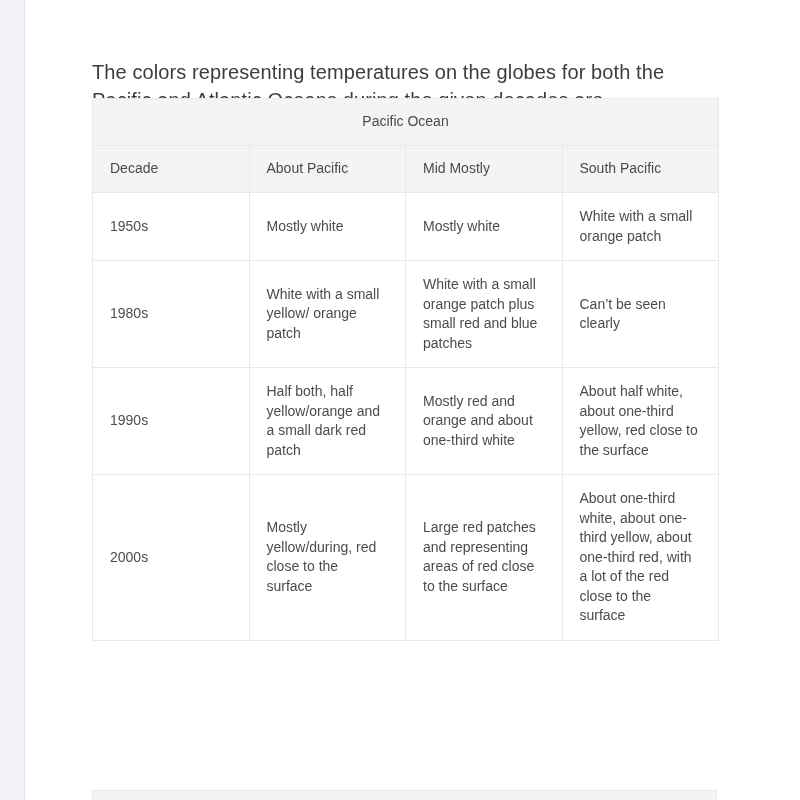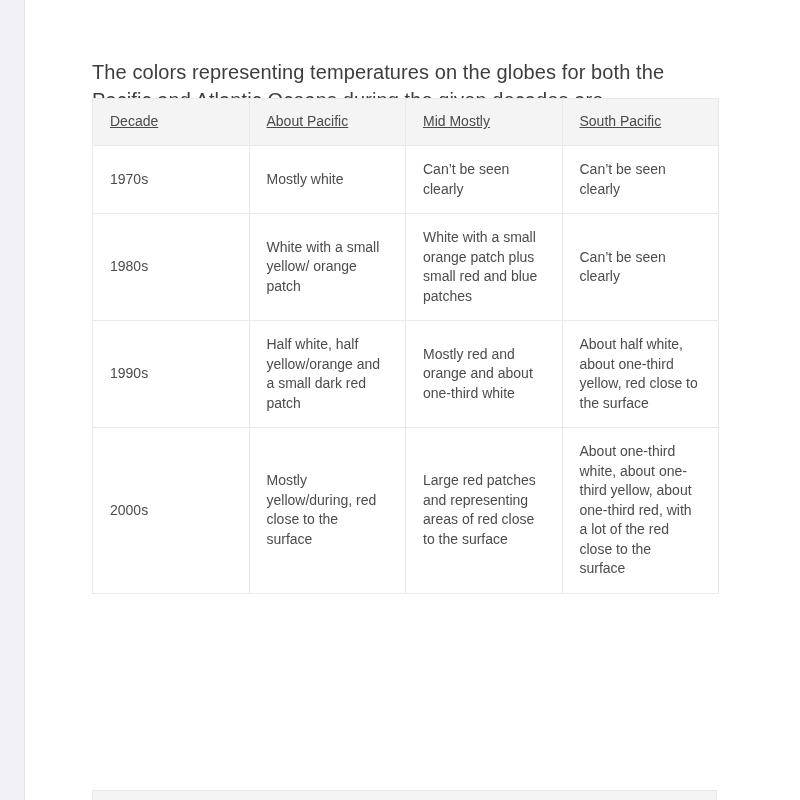--- a/index.html
+++ b/index.html
@@ -56,21 +56,20 @@
     background: #f4f4f4;
     text-align: center;
     color: #4a4a4a;
   }
   .header-row th {
     height: 47px;
     background: #f4f4f4;
     text-align: left;
     padding: 0 12px 0 17px;
     color: #4a4a4a;
-    text-decoration: underline;
   }
   .body-row td {
     background: #ffffff;
     vertical-align: top;
     text-align: left;
     padding: 14px 18px 14px 17px;
   }
   .row-short td { height: 67px; }
   .next-table-edge {
     position: absolute;
@@ -85,43 +84,46 @@
 </style>
 </head>
 <body>
 
 <div class="left-strip"></div>
 
 <p class="intro">The colors representing temperatures on the globes for both the Pacific and Atlantic Oceans during the given decades are summarized in the following tables.</p>
 
 <table class="summary">
   <thead>
+    <tr class="title-row">
+      <th colspan="4">Pacific Ocean</th>
+    </tr>
     <tr class="header-row">
       <th>Decade</th>
       <th>About Pacific</th>
       <th>Mid Mostly</th>
       <th>South Pacific</th>
     </tr>
   </thead>
   <tbody>
     <tr class="body-row row-short">
-      <td>1970s</td>
+      <td>1950s</td>
       <td>Mostly white</td>
-      <td>Can’t be seen clearly</td>
-      <td>Can’t be seen clearly</td>
+      <td>Mostly white</td>
+      <td>White with a small orange patch</td>
     </tr>
     <tr class="body-row">
       <td>1980s</td>
       <td>White with a small yellow/ orange patch</td>
       <td>White with a small orange patch plus small red and blue patches</td>
       <td>Can’t be seen clearly</td>
     </tr>
     <tr class="body-row">
       <td>1990s</td>
-      <td>Half white, half yellow/orange and a small dark red patch</td>
+      <td>Half both, half yellow/orange and a small dark red patch</td>
       <td>Mostly red and orange and about one-third white</td>
       <td>About half white, about one-third yellow, red close to the surface</td>
     </tr>
     <tr class="body-row">
       <td>2000s</td>
       <td>Mostly yellow/during, red close to the surface</td>
       <td>Large red patches and representing areas of red close to the surface</td>
       <td>About one-third white, about one-third yellow, about one-third red, with a lot of the red close to the surface</td>
     </tr>
   </tbody>

